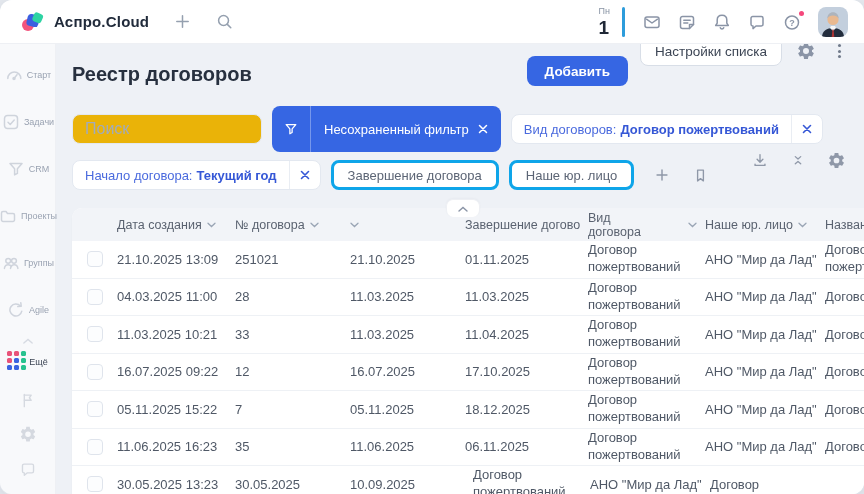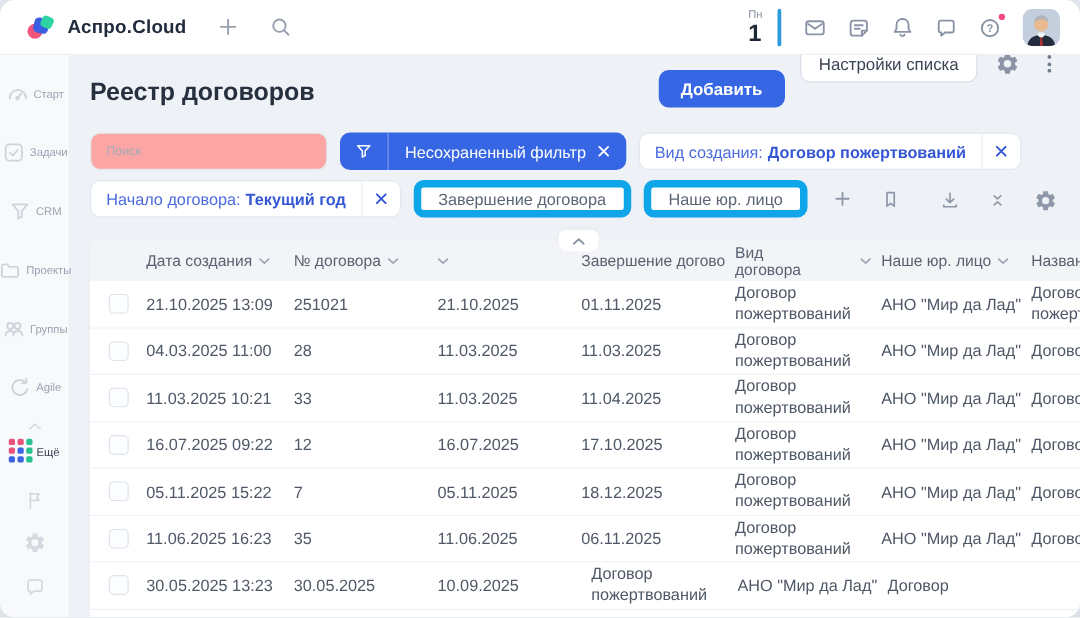--- a/index.html
+++ b/index.html
@@ -65,34 +65,34 @@
   .btn-outline { background:#fff; color:#3c4554; padding:0 14px; border:1px solid #d8dee7; }
   .icon-btn { display:flex; align-items:center; justify-content:center; width:24px; height:24px; cursor:pointer; }
   .kebab { display:flex; flex-direction:column; gap:2.5px; align-items:center; width:18px; cursor:pointer; }
   .kebab i { width:3px; height:3px; border-radius:50%; background:#707a8a; display:block; }
   
   .filters { margin-top: 20px; position:relative; margin-right:16px; }
   .f-row { display:flex; align-items:center; gap:10px; }
   .f-row2 { margin-top: 8px; }
   .search-input {
     width: 190px; height: 30px; border-radius: 8px;
-    border: 1px solid #e3e8ef; background:#fca5a5;
-    font-size: 10px; color:#333c4a; padding: 0 12px; outline:none;
+    border: 1px solid #e3e8ef; background:#eab308;
+    font-size: 16px; color:#333c4a; padding: 0 12px; outline:none;
     font-family: inherit;
   }
   .search-input::placeholder { color:#a2abba; }
-  .chip-blue { display:flex; align-items:stretch; height:30px; background:#3666e3; border-radius:8px; color:#fff; cursor:pointer; }
+  .chip-blue { display:flex; align-items:stretch; height:46px; background:#3666e3; border-radius:8px; color:#fff; cursor:pointer; }
   .chip-blue .seg-funnel { display:flex; align-items:center; padding: 0 11px; border-right:1px solid rgba(255,255,255,.32); }
   .chip-blue .seg-label { display:flex; align-items:center; gap:9px; padding: 0 13px; font-size:13px; font-weight:500; }
   .chip-active { display:flex; align-items:stretch; height:30px; background:#fff; border:1px solid #e3e8f0; border-radius:8px; font-size:13px; cursor:pointer; }
   .chip-active .seg-text { display:flex; align-items:center; padding:0 12px; gap:4px; }
   .chip-active .f-field { color:#4a6ade; }
   .chip-active .f-value { color:#3557d6; font-weight:600; }
   .chip-active .seg-x { display:flex; align-items:center; padding:0 10px; border-left:1px solid #e9edf3; }
-  .chip-plain { height:30px; background:#fff; border:6px solid #0ea5e9; border-radius:8px; display:flex; align-items:center; padding:0 14px; font-size:13px; color:#5c6575; cursor:pointer; }
+  .chip-plain { height:30px; background:#fff; border:3px solid #0ea5e9; border-radius:8px; display:flex; align-items:center; padding:0 14px; font-size:13px; color:#5c6575; cursor:pointer; }
   .f-right-icons { position:absolute; right:0; top:42px; display:flex; align-items:center; gap:14px; }
   
   .table-area { margin-top: 18px; position: relative; }
   .collapse-pill {
     position:absolute; top:-9px; left:374px; width:34px; height:18px;
     background:#fff; border:1px solid #eef0f4; border-bottom:none; border-radius:7px;
     display:flex; align-items:center; justify-content:center; cursor:pointer; z-index:2;
     box-shadow: 0 -1px 2px rgba(20,30,50,.03);
   }
   .card { width: 880px; background:#fff; border-radius: 10px 10px 0 0; box-shadow: 0 1px 2px rgba(16,24,40,.04); padding-bottom: 24px; }
@@ -298,21 +298,21 @@
             </span>
             <span class="seg-label">
               <span>Несохраненный фильтр</span>
               <svg width="10" height="10" viewBox="0 0 10 10" stroke="#fff" stroke-width="1.5" stroke-linecap="round">
                   <path d="M1.5 1.5l7 7M8.5 1.5l-7 7"></path>
                 </svg>
             </span>
           </div>
           <div class="chip-active">
             <span class="seg-text">
-              <span class="f-field">Вид создания:</span>
+              <span class="f-field">Вид договоров:</span>
               <span class="f-value">Договор пожертвований</span>
             </span>
             <span class="seg-x">
               <svg width="10" height="10" viewBox="0 0 10 10" stroke="#3557d6" stroke-width="1.6" stroke-linecap="round">
                   <path d="M1.5 1.5l7 7M8.5 1.5l-7 7"></path>
                 </svg>
             </span>
           </div>
         </div>
 

